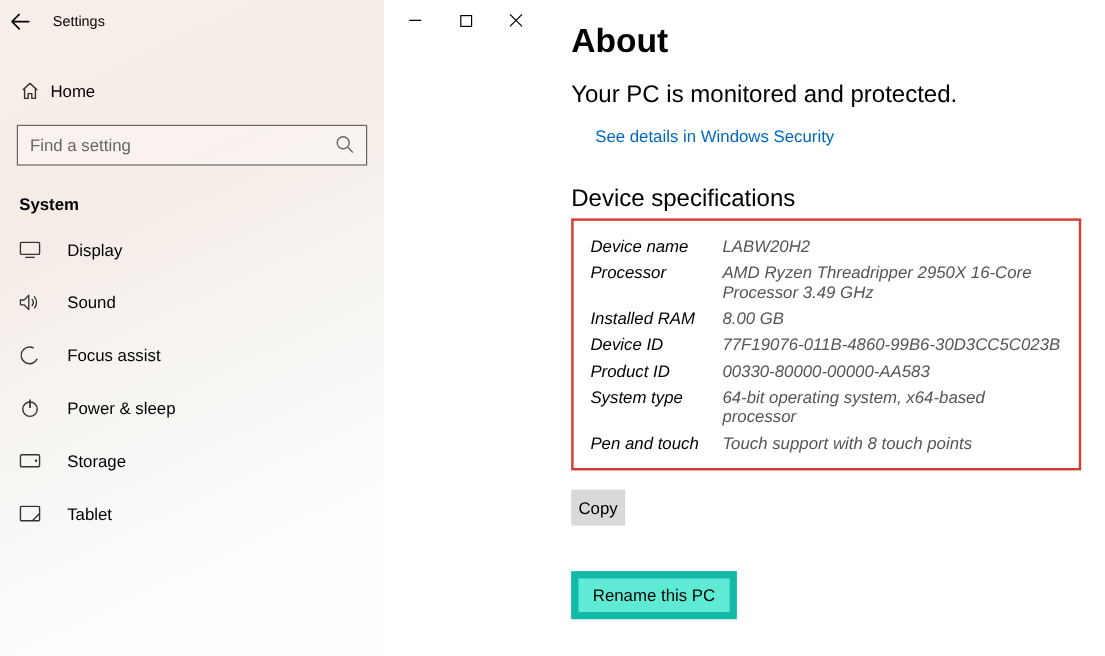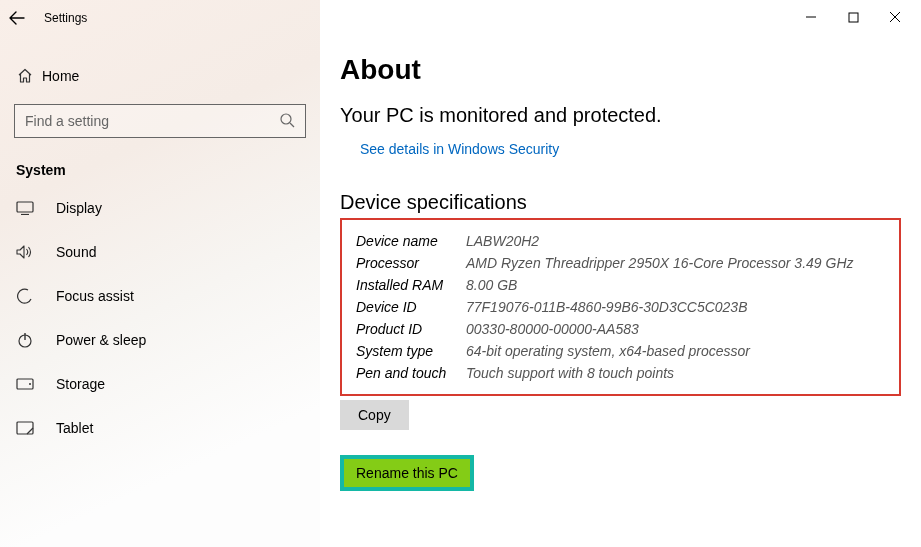--- a/index.html
+++ b/index.html
@@ -70,21 +70,21 @@
       display: flex;
       align-items: center;
       gap: 22px;
       padding: 14px 16px;
       cursor: default;
     }
     .nav-item .label { font-size: 14px; }
     .main {
       flex: 1;
       display:flex;
-      flex-direction:column;
+      flex-direction:row;
       background:#fff;
     }
     .window-controls {
       height: 36px;
       display:flex;
       justify-content:flex-end;
       align-items:center;
       gap: 26px;
       padding: 0 18px;
     }
@@ -98,26 +98,26 @@
       border: 2px solid #d63a2f;
       padding: 10px 14px 10px 14px;
       font-style: italic;
     }
     .spec-row { display:flex; padding: 3px 0; }
     .spec-label { width: 110px; font-size:14px; color:#000; }
     .spec-value { flex:1; font-size:14px; color:#555; }
     .btn {
       background:#ccc;
       border:none;
-      padding: 7px 18px;
+      padding: 7px 6px;
       font-size:14px;
       cursor:default;
-      margin-top: 4px;
-    }
-    .btn.rename { margin-top: 25px; background:#84cc16; border:4px solid #14b8a6; padding:6px 12px; }
+      margin-top: 16px;
+    }
+    .btn.rename { margin-top: 38px; background:#5eead4; border:6px solid #14b8a6; padding:6px 12px; }
     .btn.copy { background:#d9d9d9; }
   </style>
 </head>
 <body>
 
 <div class="sidebar">
   <div class="titlebar">
     <span class="back-arrow">
       <svg width="16" height="14" viewBox="0 0 16 14">
           <path d="M7 1 L1 7 L7 13 M1 7 H15" stroke="#000" stroke-width="1.4" fill="none" stroke-linecap="round" stroke-linejoin="round"></path>

